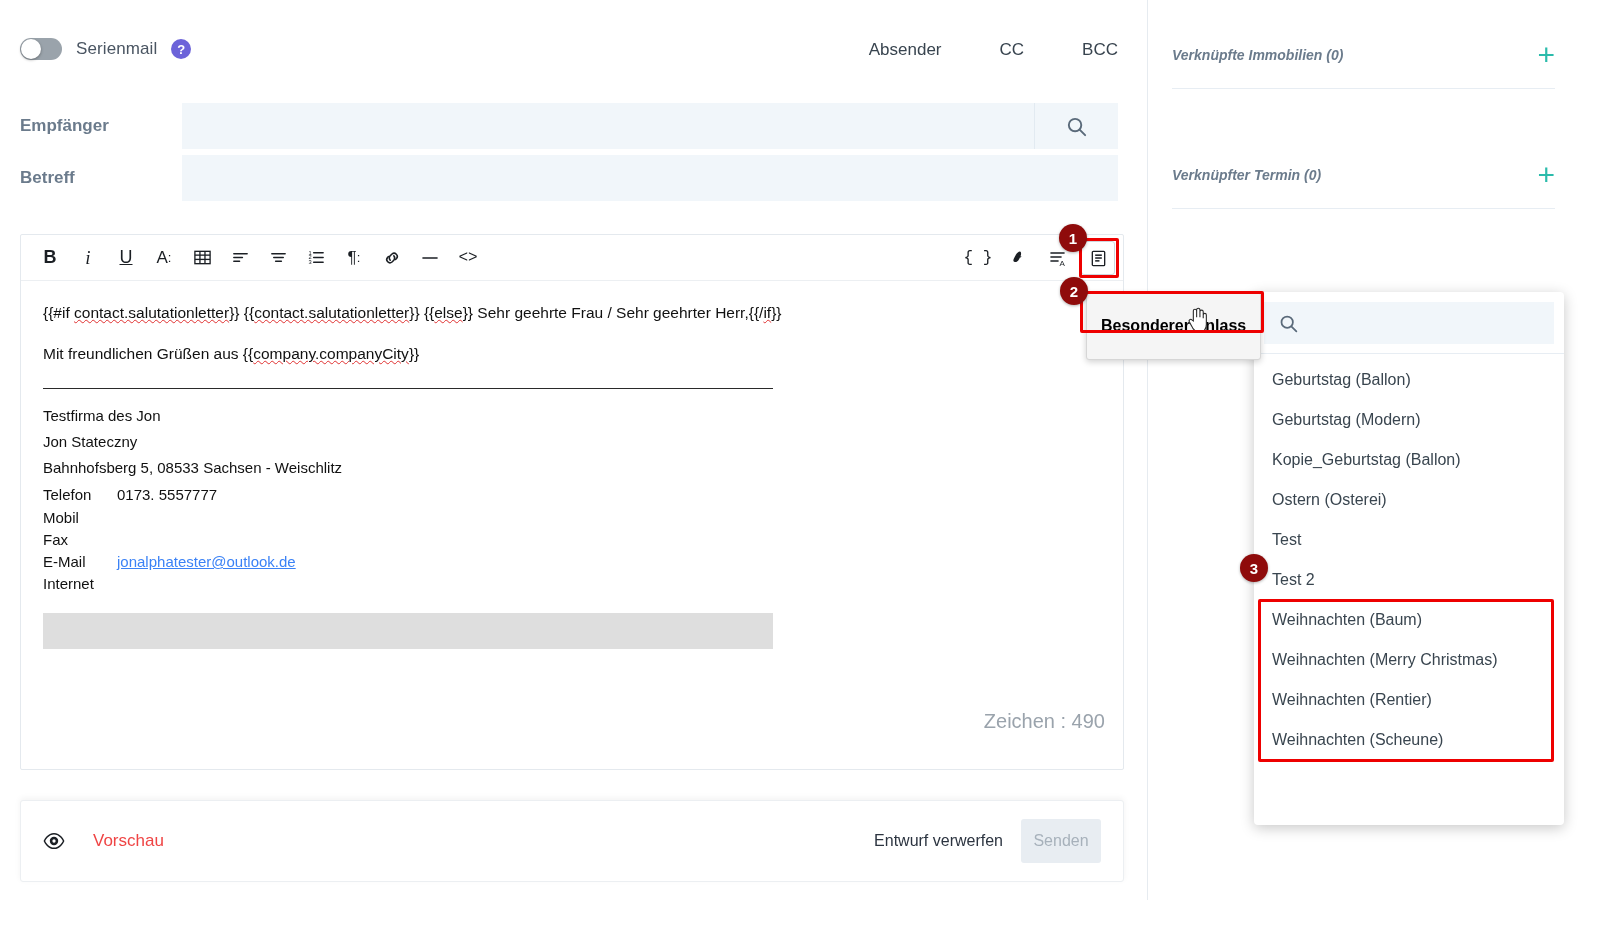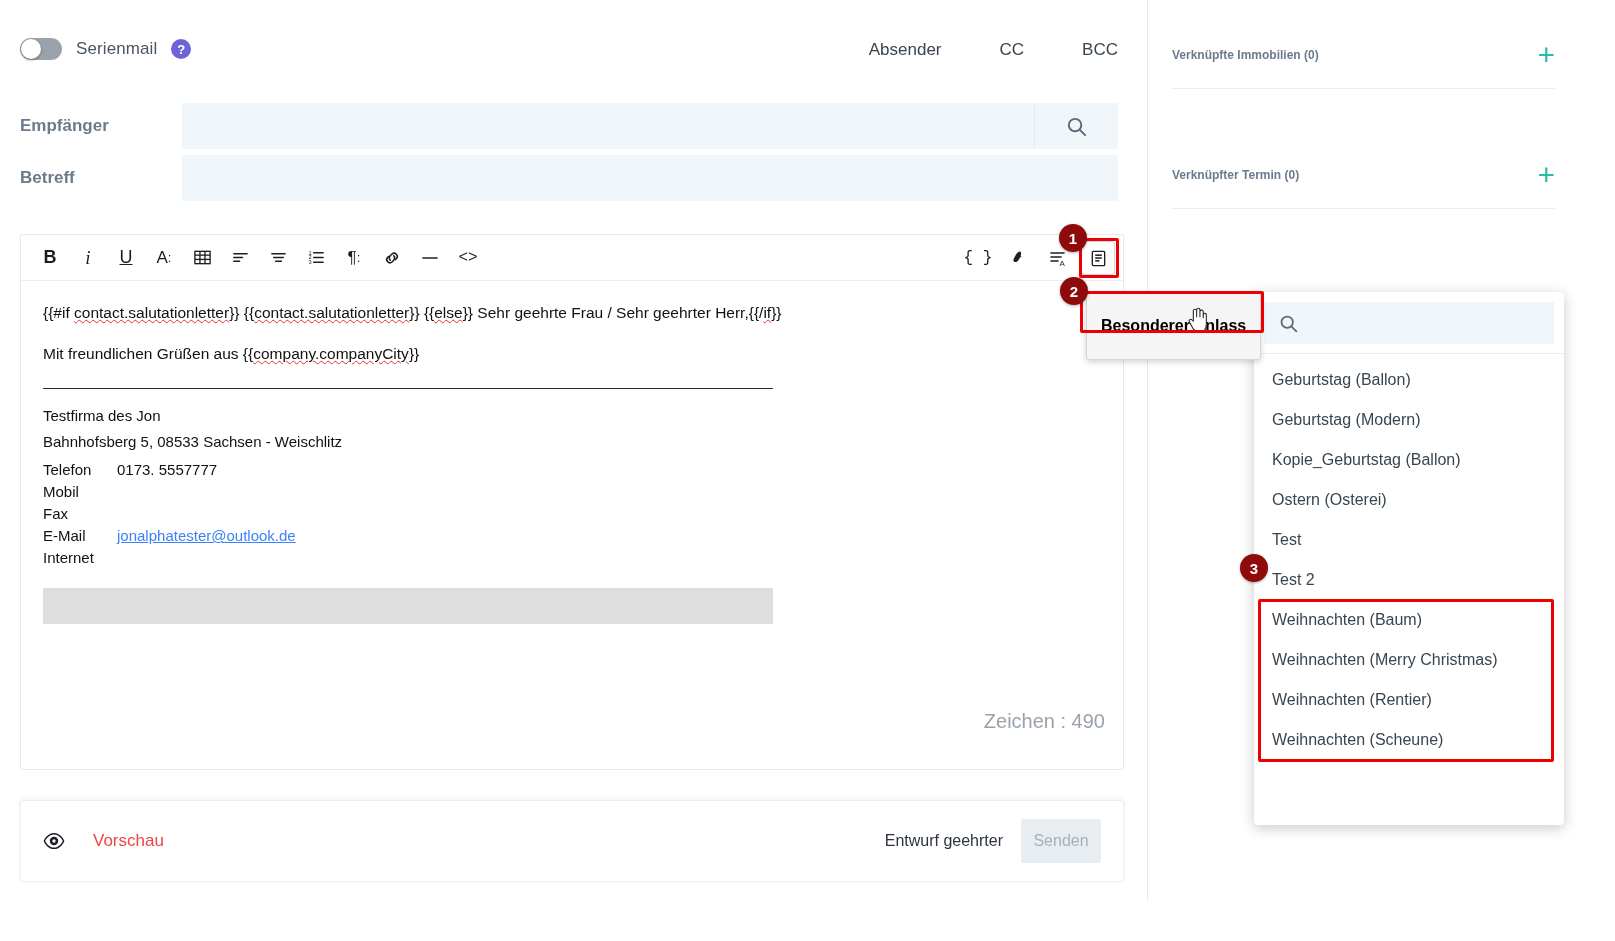--- a/index.html
+++ b/index.html
@@ -156,21 +156,21 @@
     font-family: "Liberation Sans", sans-serif;
   }
 
   
   .sidebar {
     position: absolute; left: 1172px; top: 0; width: 443px; height: 941px;
     background: #fff;
   }
   .side-sec { position: absolute; left: 0; width: 383px; }
   .side-sec .title {
-    font-size: 12px; font-weight: bold; color: #6b7b8c;
+    font-size: 14px; font-weight: bold; color: #6b7b8c; font-style: italic;
   }
   .side-head {
     display: flex; align-items: center; justify-content: space-between;
     padding-bottom: 18px;
   }
   .plus-icon {
     font-size: 30px; color: #2bbbab; line-height: 1; cursor: pointer;
     font-weight: 300;
   }
   .side-rule { height: 1px; background: #e7edf3; width: 383px; }
@@ -360,20 +360,21 @@
         </div>
       </div>
 
       <div class="editor-body">
         <div class="tpl-line"><span>{{#if </span><span class="sp-err">contact.salutationletter</span><span>}} {{</span><span class="sp-err">contact.salutationletter</span><span>}} {{</span><span class="sp-err">else</span><span>}} Sehr geehrte Frau / Sehr geehrter Herr,{{/</span><span class="sp-err">if</span><span>}}</span></div>
         <div class="tpl-line"><span>Mit freundlichen Grüßen aus {{</span><span class="sp-err">company.companyCity</span><span>}}</span></div>
 
         <div class="sig-rule"></div>
 
         <div class="sig-line">Testfirma des Jon</div>
+        <div class="sig-line">Jon Stateczny</div>
         <div class="sig-line">Bahnhofsberg 5, 08533 Sachsen - Weischlitz</div>
 
         <div id="sig-rows" style="margin-top:4px;">
             <div class="sig-line sig-tight sig-row">
               <span class="sig-key">Telefon</span>
               <span>0173. 5557777</span>
             </div>
             <div class="sig-line sig-tight sig-row">
               <span class="sig-key">Mobil</span>
               <span></span>
@@ -401,21 +402,21 @@
     <div class="footer-bar">
       <div class="preview-btn">
         <svg width="22" height="18" viewBox="0 0 24 18">
           <path d="M12 1 C5 1 1.5 9 1.5 9 S5 17 12 17 S22.5 9 22.5 9 S19 1 12 1z" fill="none" stroke="#1b1f24" stroke-width="1.6"></path>
           <circle cx="12" cy="9" r="4.6" fill="#1b1f24"></circle>
           <circle cx="12" cy="9" r="1.8" fill="#ffffff"></circle>
         </svg>
         <span>Vorschau</span>
       </div>
       <div class="footer-right">
-        <button class="link-btn">Entwurf geehrter</button>
+        <button class="link-btn">Entwurf verwerfen</button>
         <button class="send-btn">Senden</button>
       </div>
     </div>
   </div>
 
   <div class="vert-divider"></div>
 
   <div class="sidebar">
 
     <div class="side-sec" style="top:40px;">

